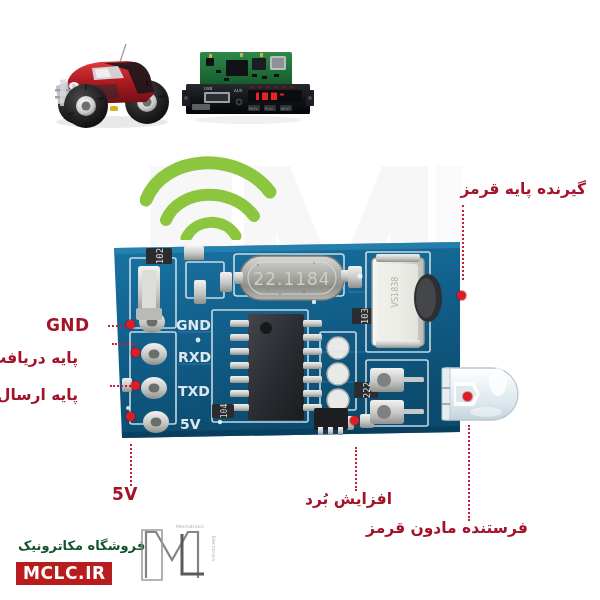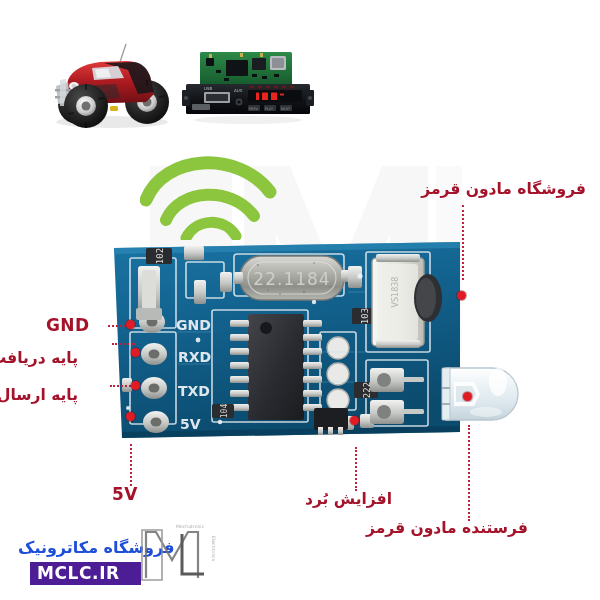--- a/index.html
+++ b/index.html
@@ -83,30 +83,29 @@
   #dot-5v{left:126px;top:412px;}
   #dot-range{left:350px;top:416px;}
   #dot-ir-receiver{left:457px;top:291px;}
   #dot-ir-tx{left:463px;top:392px;}
 
   
   .footer{position:absolute;left:0;bottom:0;width:600px;height:84px;}
   .f-fa{
     position:absolute;left:18px;top:22px;
     direction:rtl;unicode-bidi:bidi-override;
-    font-size:16px;color:#1d4ed8;font-weight:600;
+    font-size:13px;color:#14532d;font-weight:600;
     font-family:"DejaVu Sans","Liberation Sans",sans-serif;
   }
   .f-url{
     position:absolute;left:16px;top:46px;
-    background:#4c1d95;color:#ffffff;
+    background:#b91c1c;color:#ffffff;
     font-size:17px;font-weight:700;letter-spacing:.6px;
-    padding:1px 21px 2px 7px;
+    padding:1px 6px 2px 7px;
     font-family:"DejaVu Sans","Liberation Sans",sans-serif;
-    margin-left:14px;
   }
   .f-logo{position:absolute;left:132px;top:520px;width:88px;height:66px;opacity:.85;}
   .f-logo svg{width:100%;height:100%;display:block;}
 </style>
 </head>
 <body>
 
 <div class="stage">
 
   <div class="wm-bg">
@@ -506,21 +505,21 @@
   <div class="leader v" id="ld-irtx"></div>
 
   <div class="dot" id="dot-gnd"></div>
   <div class="dot" id="dot-rx"></div>
   <div class="dot" id="dot-tx"></div>
   <div class="dot" id="dot-5v"></div>
   <div class="dot" id="dot-range"></div>
   <div class="dot" id="dot-ir-receiver"></div>
   <div class="dot" id="dot-ir-tx"></div>
 
-  <div class="lbl fa" id="lbl-ir-receiver">فروشگاه مادون قرمز</div>
+  <div class="lbl fa" id="lbl-ir-receiver">گیرنده پایه قرمز</div>
 
   <div class="lbl en" id="lbl-gnd">GND</div>
 
   <div class="lbl fa multi" id="lbl-rx">پایه دریافت داده</div>
 
   <div class="lbl fa multi" id="lbl-tx">پایه ارسال داده</div>
 
   <div class="lbl en" id="lbl-5v">5V</div>
 
   <div class="lbl fa" id="lbl-ir-tx">فرستنده مادون قرمز</div>

